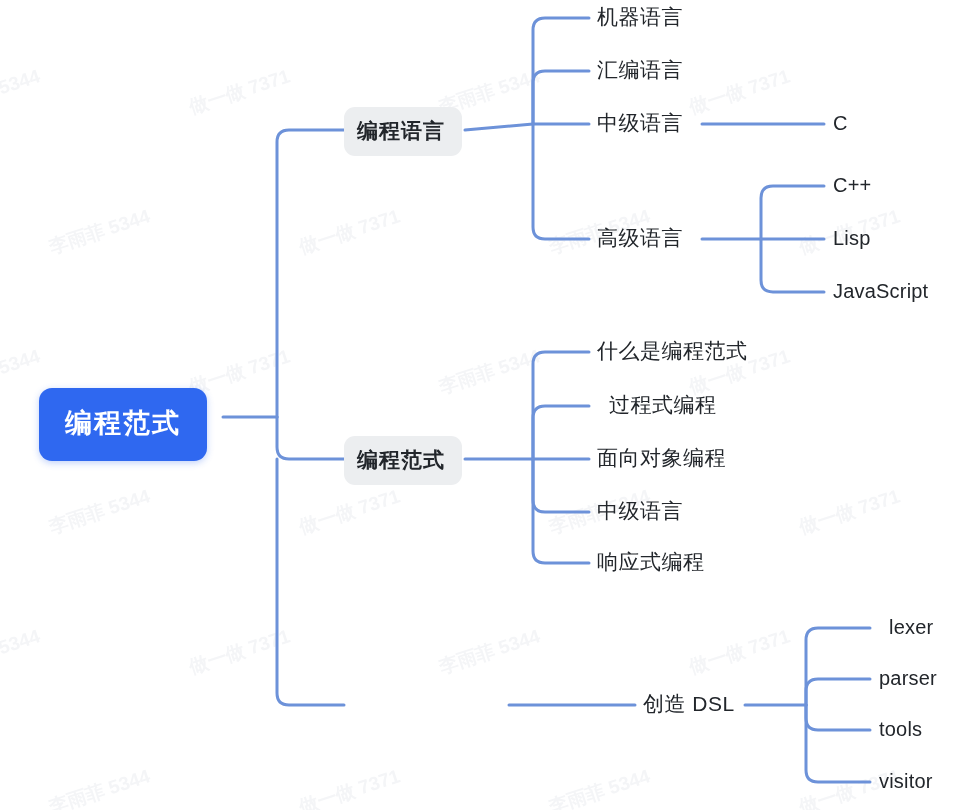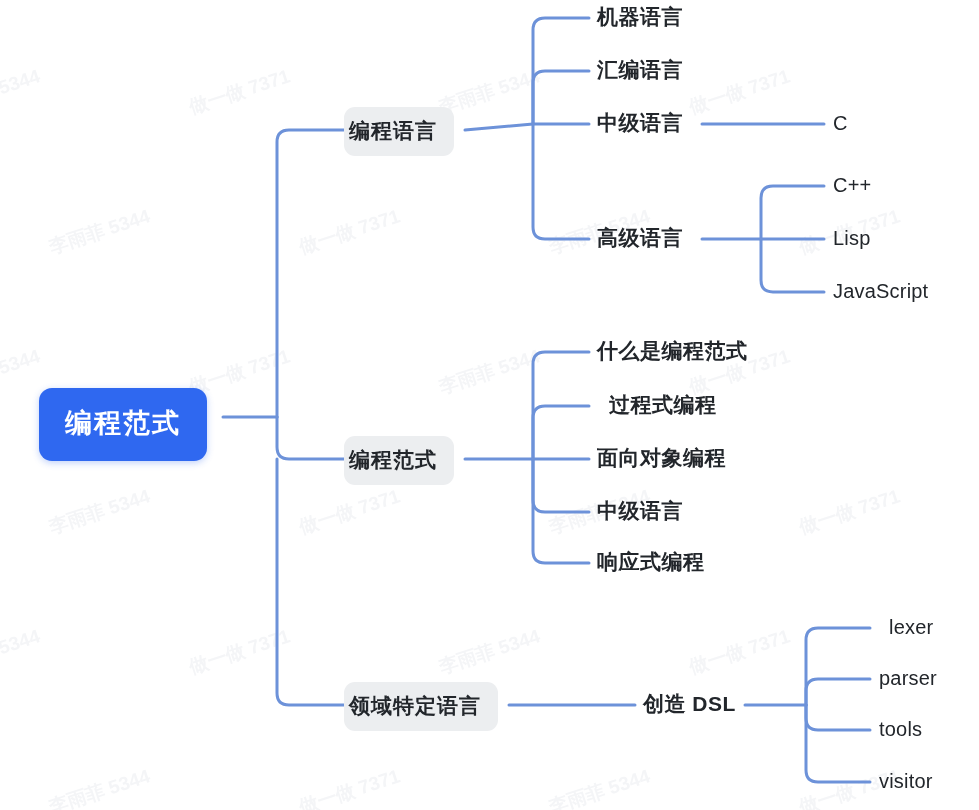--- a/index.html
+++ b/index.html
@@ -49,26 +49,26 @@
     padding:22px 26px 24px 26px;
     box-shadow:0 2px 7px rgba(47,104,240,.30);
   }
   .pill{
     background:#eceef0;
     color:#22262b;
     font-size:21px;
     font-weight:600;
     letter-spacing:1px;
     border-radius:11px;
-    padding:13px 17px 15px 5px;
+    padding:13px 17px 15px 13px;
   }
   .leaf{
     color:#22262b;
     font-size:21px;
-    font-weight:700;
+    font-weight:400;
     letter-spacing:.5px;
   }
   .leaf.lat{font-size:20px;font-weight:500;letter-spacing:.2px;}
 
   
   #corner-wm{
     position:absolute;
     right:10px;bottom:4px;
     font-size:21px;
     color:#cfd3d8;
@@ -162,21 +162,20 @@
   <div class="node leaf lat" style="left:833px;top:281px;">JavaScript</div>
 
   <div class="node pill" style="left:344px;top:436px;">编程范式</div>
 
   <div class="node leaf" style="left:597px;top:340px;text-align:right;">什么是编程范式</div>
   <div class="node leaf" style="left:597px;top:394px;margin-left:12px;">过程式编程</div>
   <div class="node leaf" style="left:597px;top:447px;">面向对象编程</div>
   <div class="node leaf" style="left:597px;top:500px;">中级语言</div>
   <div class="node leaf" style="left:597px;top:551px;">响应式编程</div>
 
-  <div class="node pill" style="left:344px;top:682px;">领域特定语言</div>
 
   <div class="node leaf" style="left:643px;top:693px;">创造 DSL</div>
 
   <div class="node leaf lat" style="left:879px;top:617px;margin-left:10px;">lexer</div>
   <div class="node leaf lat" style="left:879px;top:668px;">parser</div>
   <div class="node leaf lat" style="left:879px;top:719px;">tools</div>
   <div class="node leaf lat" style="left:879px;top:771px;">visitor</div>
 
 
 </div>

